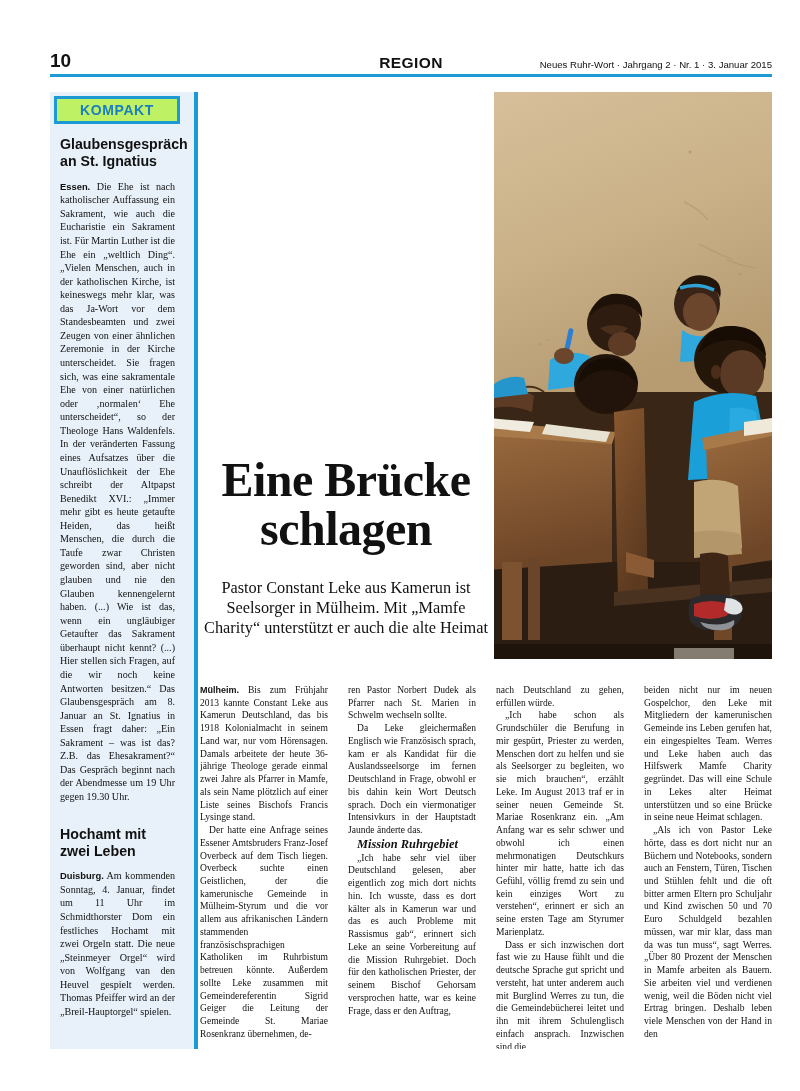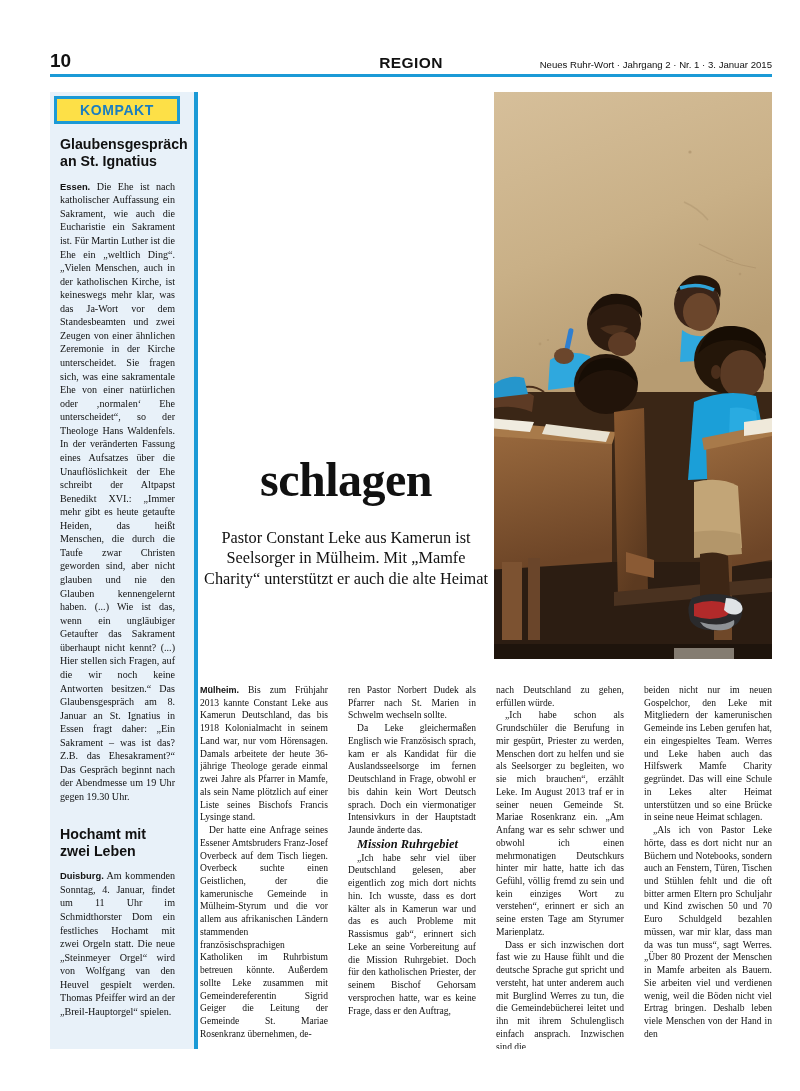--- a/index.html
+++ b/index.html
@@ -73,21 +73,21 @@
     top: 92px;
     width: 148px;
     height: 957px;
     background: #e8f1f9;
     border-right: 4px solid #1b9ad6;
   }
   .kompakt-head {
     width: 126px;
     height: 28px;
     border: 3px solid #1b9ad6;
-    background: #fde047;
+    background: #bef264;
     display: flex;
     align-items: center;
     justify-content: center;
     margin: 4px 0 0 4px;
   }
   .kompakt-head span {
     font-family: "Liberation Sans", sans-serif;
     font-weight: bold;
     font-size: 14px;
     letter-spacing: 0.6px;
@@ -320,20 +320,21 @@
 
       <path d="M0 292 q14 -10 30 -6 l4 16 l-34 4z" fill="#2596cc"></path>
 
       <rect x="0" y="552" width="278" height="15" fill="#1e140c"></rect>
       <rect x="180" y="556" width="60" height="11" fill="#d8d2c4" opacity="0.55"></rect>
     </svg>
   </div>
 
   <div class="headline-block">
     <div class="headline">
+      <div>Eine Brücke</div>
       <div>schlagen</div>
     </div>
     <div class="subhead">Pastor Constant Leke aus Kamerun ist Seelsorger in Mülheim. Mit „Mamfe Charity“ unterstützt er auch die alte Heimat</div>
   </div>
 
   <div class="article">
 
     <div class="col">
       <p class="noindent"><span class="dateline">Mülheim.</span><span> Bis zum Frühjahr 2013 kannte Constant Leke aus Kamerun Deutschland, das bis 1918 Kolonialmacht in seinem Land war, nur vom Hörensagen. Damals arbeitete der heute 36-jährige Theologe gerade einmal zwei Jahre als Pfarrer in Mamfe, als sein Name plötzlich auf einer Liste seines Bischofs Francis Lysinge stand.</span></p>
       <p>Der hatte eine Anfrage seines Essener Amtsbruders Franz-Josef Overbeck auf dem Tisch liegen. Overbeck suchte einen Geistlichen, der die kamerunische Gemeinde in Mülheim-Styrum und die vor allem aus afrikanischen Ländern stammenden französischsprachigen Katholiken im Ruhrbistum betreuen könnte. Außerdem sollte Leke zusammen mit Gemeindereferentin Sigrid Geiger die Leitung der Gemeinde St. Mariae Rosenkranz übernehmen, de-</p>

